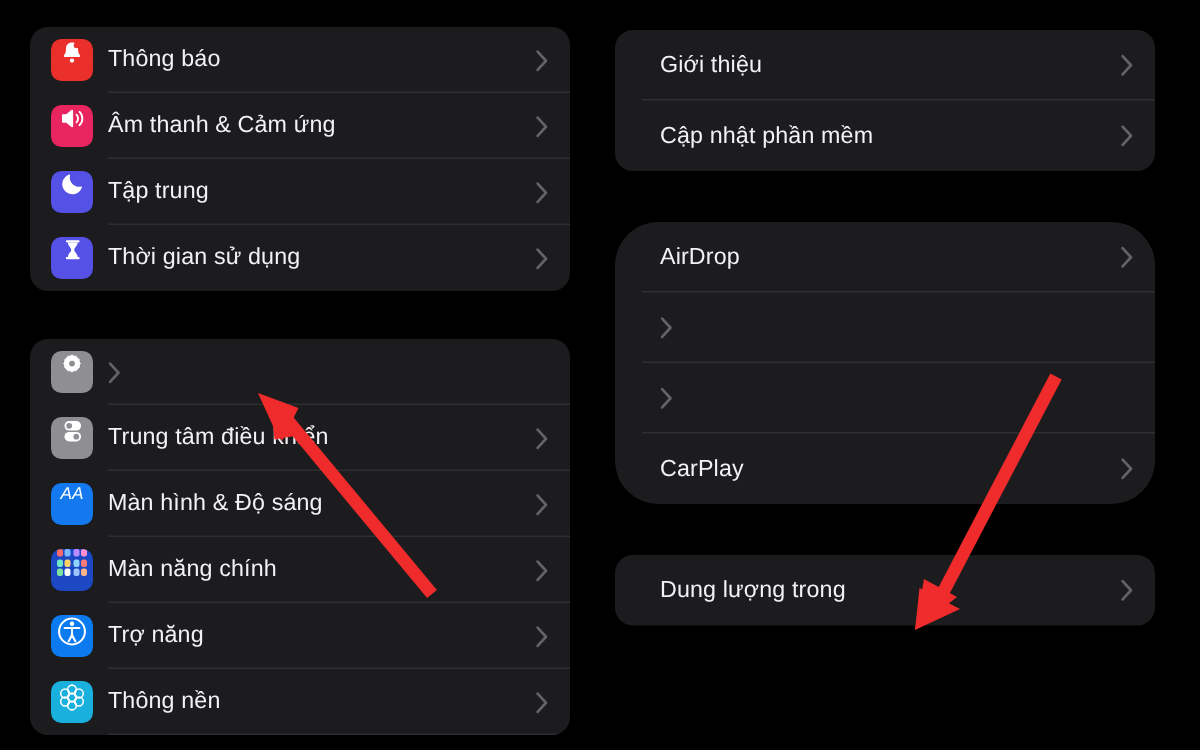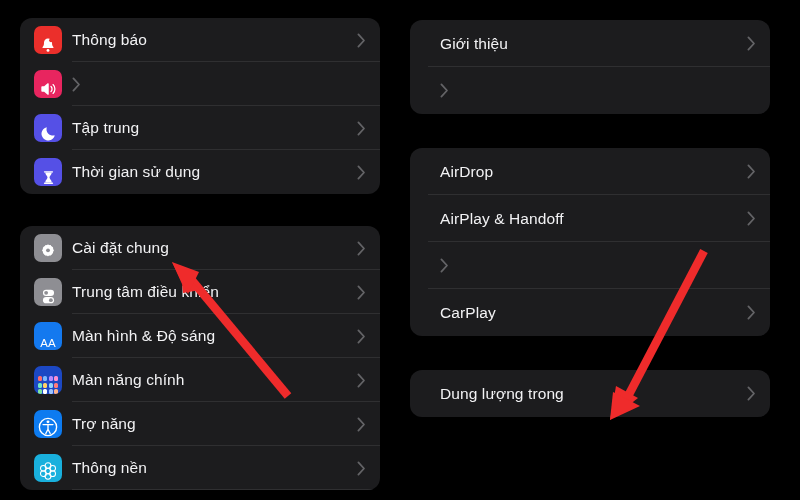--- a/index.html
+++ b/index.html
@@ -59,24 +59,25 @@
     right: 0;
   }
   .row:last-child .sep { display: none; }
 
   .icon {
     width: 28px;
     height: 28px;
     border-radius: 7px;
     flex: 0 0 28px;
     display: flex;
-    align-items: flex-end;
+    align-items: flex-start;
     justify-content: center;
     margin-right: 10px;
     overflow: hidden;
+    font-style: italic;
   }
   .icon svg { display: block; }
 
   .label {
     color: #f2f2f4;
     font-size: 15.5px;
     letter-spacing: 0.1px;
     white-space: nowrap;
     flex: 1 1 auto;
   }
@@ -135,20 +136,21 @@
       </div>
 
       <div class="row">
         <span class="icon" style="background:#e8255f;">
           <svg width="18" height="18" viewBox="0 0 24 24" fill="#ffffff">
             <path d="M11.5 4.4 6.9 8.3H4.1c-.6 0-1 .4-1 1v5.4c0 .6.4 1 1 1h2.8l4.6 3.9c.6.5 1.5.1 1.5-.7V5.1c0-.8-.9-1.2-1.5-.7z"></path>
             <path d="M16 8.6c.9.9 1.4 2.1 1.4 3.4s-.5 2.5-1.4 3.4" stroke="#ffffff" stroke-width="1.7" fill="none" stroke-linecap="round"></path>
             <path d="M18.7 6.1c1.6 1.5 2.5 3.6 2.5 5.9s-.9 4.4-2.5 5.9" stroke="#ffffff" stroke-width="1.7" fill="none" stroke-linecap="round"></path>
           </svg>
         </span>
+        <span class="label">Âm thanh &amp; Cảm ứng</span>
         <span class="chev">
           <svg width="9" height="15" viewBox="0 0 9 15" fill="none" stroke="currentColor" stroke-width="1.8" stroke-linecap="round" stroke-linejoin="round">
               <path d="M1.4 1.4 L7 7.5 L1.4 13.6"></path>
             </svg>
         </span>
         <span class="sep"></span>
       </div>
 
       <div class="row">
         <span class="icon" style="background:#5550e6;">
@@ -186,21 +188,20 @@
     <div class="card" style="margin-top:32px;">
 
       <div class="row">
         <span class="icon" style="background:#8e8e93;">
           <svg width="20" height="20" viewBox="0 0 24 24" fill="#ffffff">
             <path d="M12 2.6l1.3 1.9 2.2-.8.4 2.3 2.3.4-.8 2.2 1.9 1.3-1.9 1.3.8 2.2-2.3.4-.4 2.3-2.2-.8L12 17.4l-1.3-1.9-2.2.8-.4-2.3-2.3-.4.8-2.2L4.7 10l1.9-1.3-.8-2.2 2.3-.4.4-2.3 2.2.8z"></path>
             <circle cx="12" cy="10" r="6.6" fill="#ffffff"></circle>
             <circle cx="12" cy="10" r="2.3" fill="#8e8e93"></circle>
           </svg>
         </span>
-        <span class="label">Cài đặt chung</span>
         <span class="chev">
           <svg width="9" height="15" viewBox="0 0 9 15" fill="none" stroke="currentColor" stroke-width="1.8" stroke-linecap="round" stroke-linejoin="round">
               <path d="M1.4 1.4 L7 7.5 L1.4 13.6"></path>
             </svg>
         </span>
         <span class="sep"></span>
       </div>
 
       <div class="row">
         <span class="icon" style="background:#8e8e93;">
@@ -307,41 +308,41 @@
       <div class="row tall noicon">
         <span class="label">Giới thiệu</span>
         <span class="chev">
           <svg width="9" height="15" viewBox="0 0 9 15" fill="none" stroke="currentColor" stroke-width="1.8" stroke-linecap="round" stroke-linejoin="round">
               <path d="M1.4 1.4 L7 7.5 L1.4 13.6"></path>
             </svg>
         </span>
         <span class="sep"></span>
       </div>
       <div class="row tall noicon">
-        <span class="chev">
-          <svg width="9" height="15" viewBox="0 0 9 15" fill="none" stroke="currentColor" stroke-width="1.8" stroke-linecap="round" stroke-linejoin="round">
-              <path d="M1.4 1.4 L7 7.5 L1.4 13.6"></path>
-            </svg>
-        </span>
-
-      </div>
-    </div>
-
-    <div class="card" style="margin-top:34px;">
+        <span class="label">Cập nhật phần mềm</span>
+        <span class="chev">
+          <svg width="9" height="15" viewBox="0 0 9 15" fill="none" stroke="currentColor" stroke-width="1.8" stroke-linecap="round" stroke-linejoin="round">
+              <path d="M1.4 1.4 L7 7.5 L1.4 13.6"></path>
+            </svg>
+        </span>
+
+      </div>
+    </div>
+
+    <div class="card" style="margin-top:34px;border-radius:29px;">
       <div class="row tall noicon">
         <span class="label">AirDrop</span>
         <span class="chev">
           <svg width="9" height="15" viewBox="0 0 9 15" fill="none" stroke="currentColor" stroke-width="1.8" stroke-linecap="round" stroke-linejoin="round">
               <path d="M1.4 1.4 L7 7.5 L1.4 13.6"></path>
             </svg>
         </span>
         <span class="sep"></span>
       </div>
       <div class="row tall noicon">
-        <span class="label">AirPlay &amp; Handoff</span>
         <span class="chev">
           <svg width="9" height="15" viewBox="0 0 9 15" fill="none" stroke="currentColor" stroke-width="1.8" stroke-linecap="round" stroke-linejoin="round">
               <path d="M1.4 1.4 L7 7.5 L1.4 13.6"></path>
             </svg>
         </span>
         <span class="sep"></span>
       </div>
       <div class="row tall noicon">
         <span class="chev">
           <svg width="9" height="15" viewBox="0 0 9 15" fill="none" stroke="currentColor" stroke-width="1.8" stroke-linecap="round" stroke-linejoin="round">

